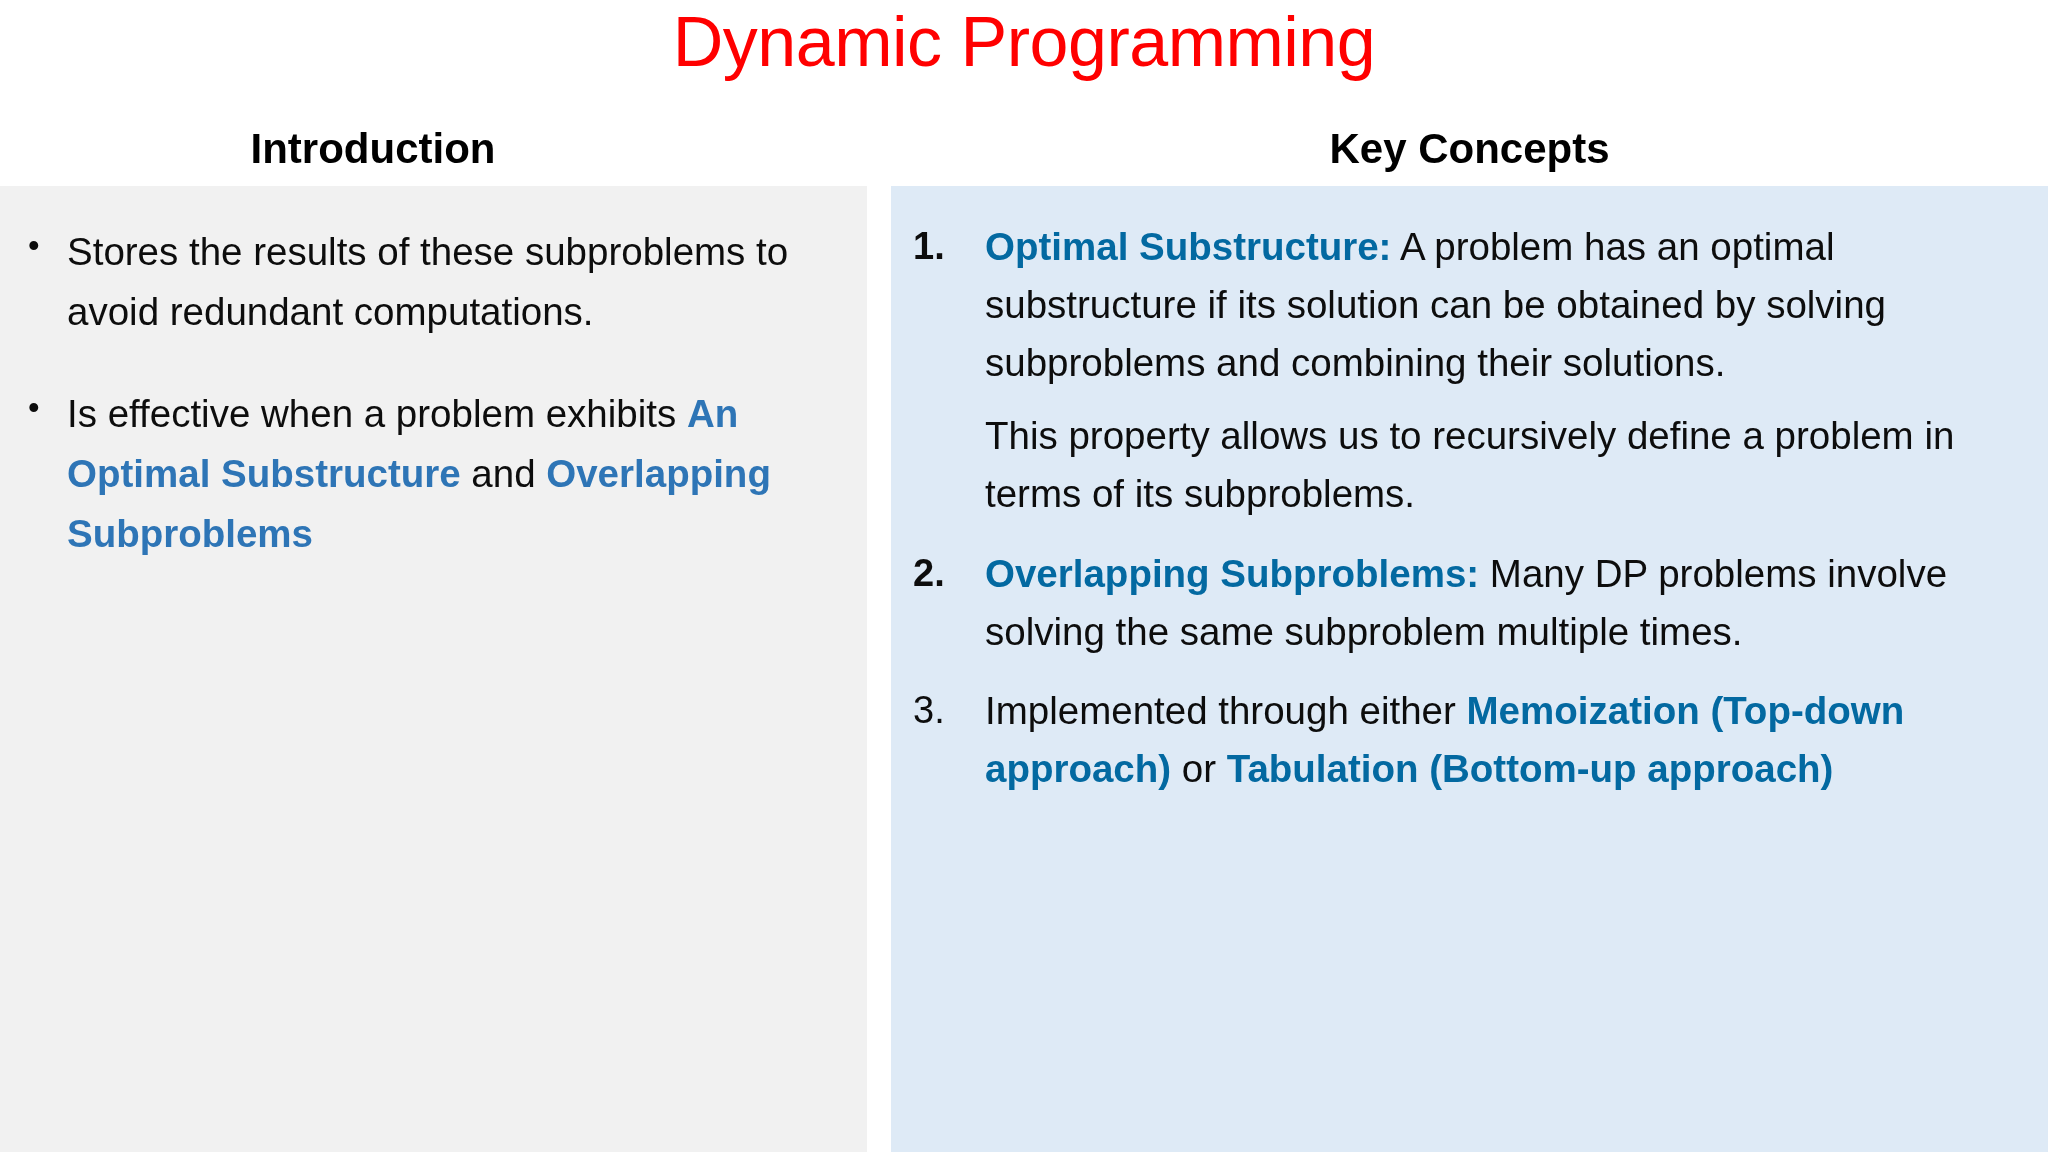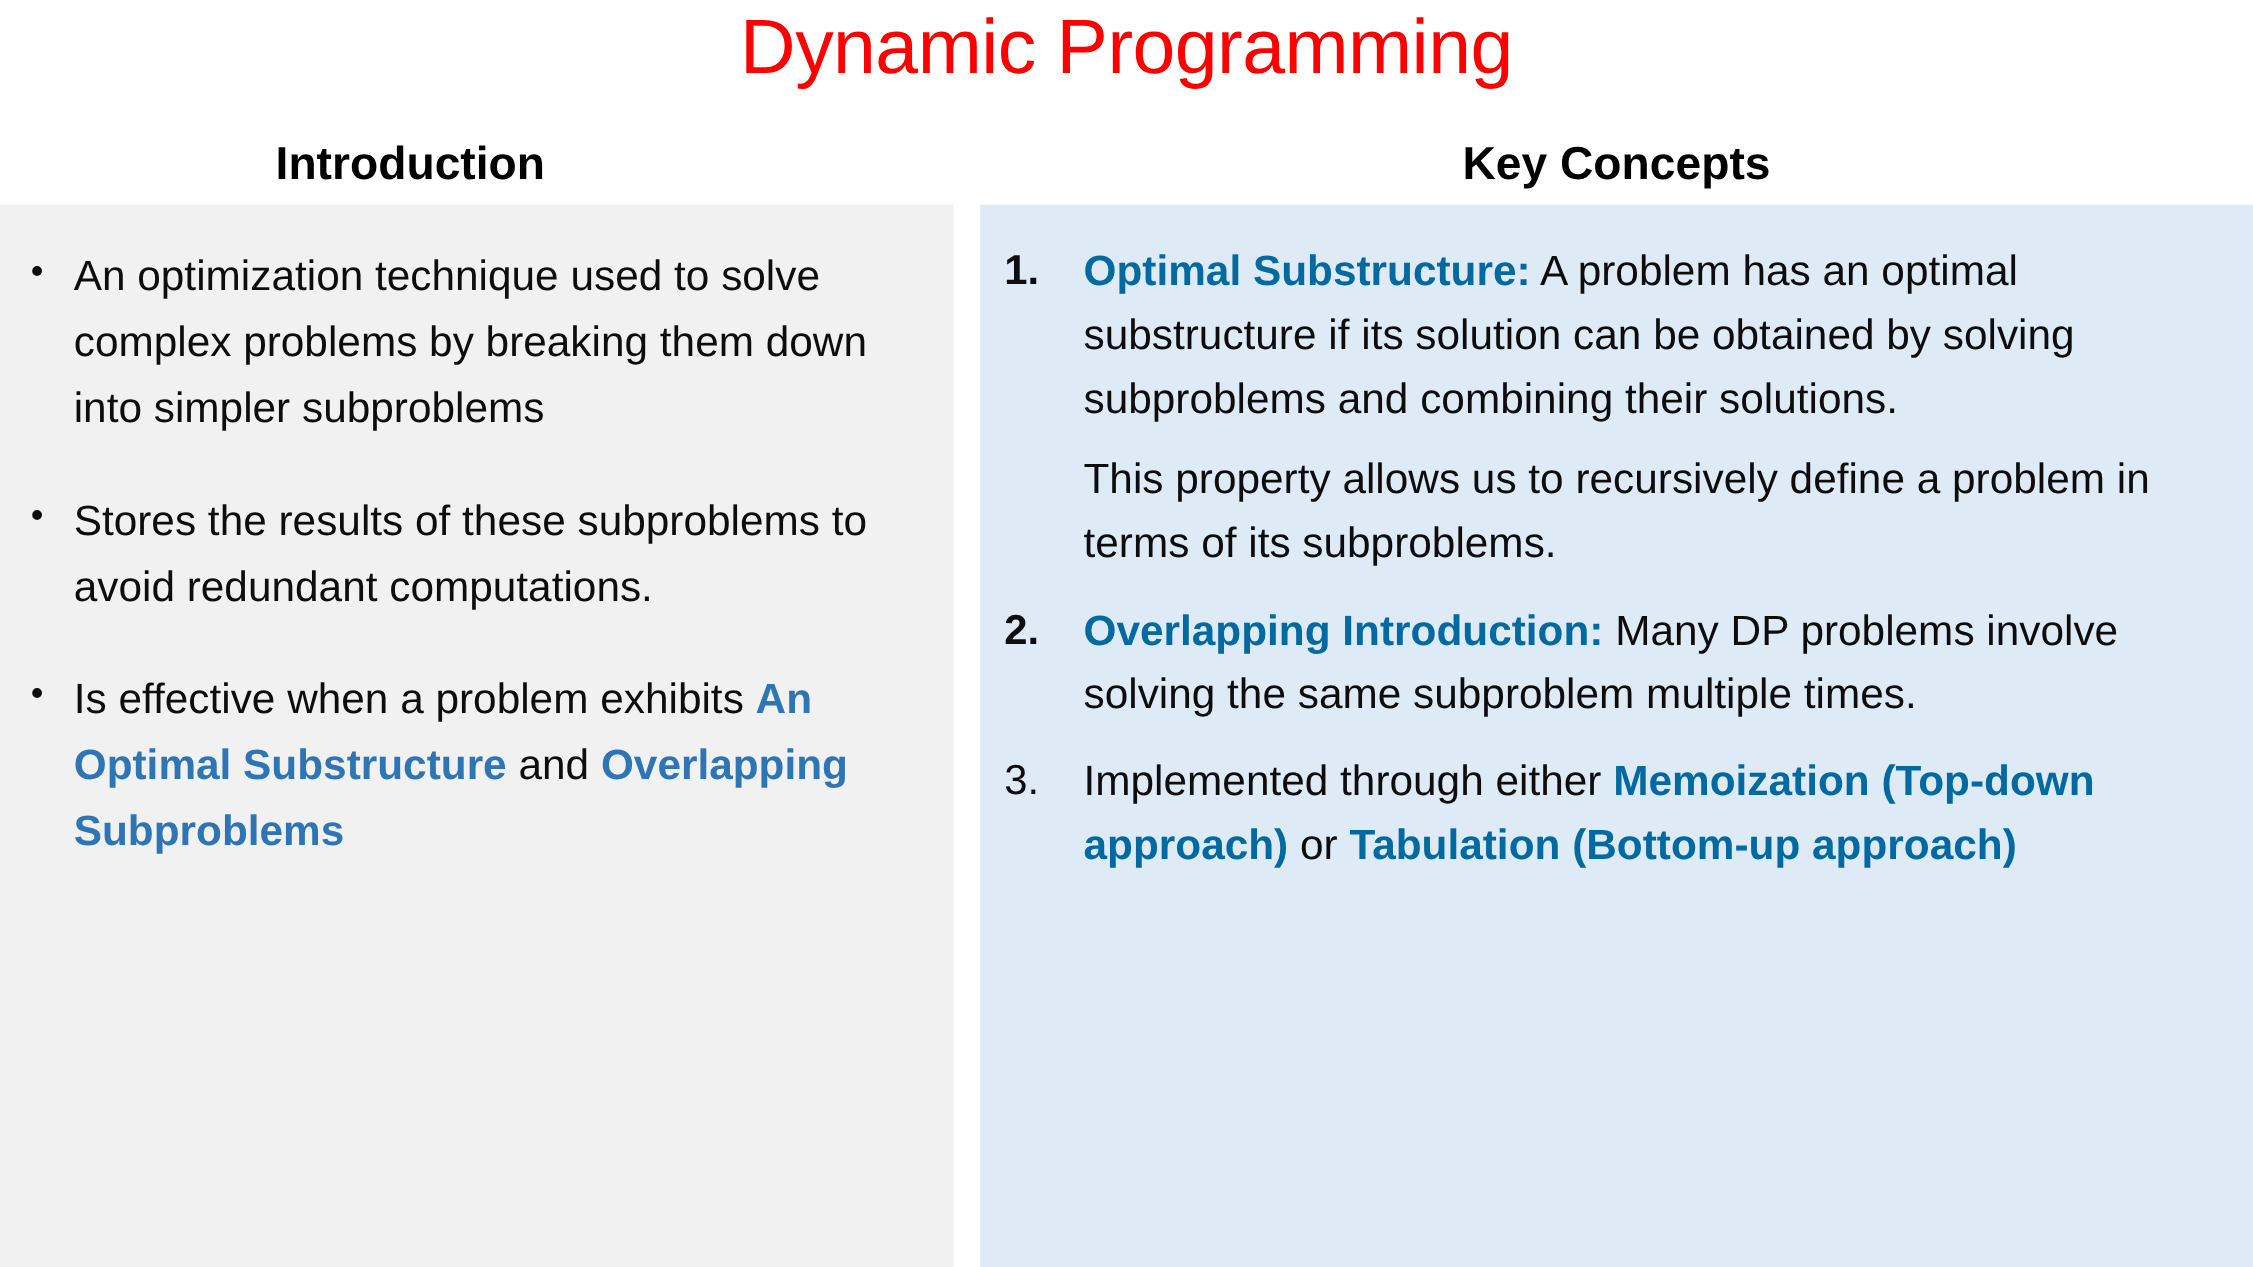--- a/index.html
+++ b/index.html
@@ -125,25 +125,24 @@
 <body>
 
 <div class="slide-title">Dynamic Programming</div>
 
 <div class="col-heading" id="heading-left">Introduction</div>
 
 <div class="col-heading" id="heading-right">Key Concepts</div>
 
 <div class="panel" id="panel-left">
   <ul class="bullets" id="left-bullets">
-      <li><span>An optimization technique used to solve complex problems by breaking them down into simpler subproblems</span></li>
       <li><span>Stores the results of these subproblems to avoid redundant computations.</span></li>
       <li><span>Is effective when a problem exhibits </span><span class="blue">An Optimal Substructure</span><span> and </span><span class="blue">Overlapping Subproblems</span></li>
     </ul>
 </div>
 
 <div class="panel" id="panel-right">
   <ol class="numlist" id="right-items">
       <li><span class="num">1.</span><span><span class="bold">Optimal Substructure:</span><span> A problem has an optimal substructure if its solution can be obtained by solving subproblems and combining their solutions.</span></span><div class="subpara">This property allows us to recursively define a problem in terms of its subproblems.</div></li>
-      <li><span class="num">2.</span><span><span class="bold">Overlapping Introduction:</span><span> Many DP problems involve solving the same subproblem multiple times.</span></span></li>
+      <li><span class="num">2.</span><span><span class="bold">Overlapping Subproblems:</span><span> Many DP problems involve solving the same subproblem multiple times.</span></span></li>
       <li><span class="num plain">3.</span><span><span>Implemented through either </span><span class="bold">Memoization (Top-down approach)</span><span> or </span><span class="bold">Tabulation (Bottom-up approach)</span></span></li>
     </ol>
 </div>
 
 </body></html>

